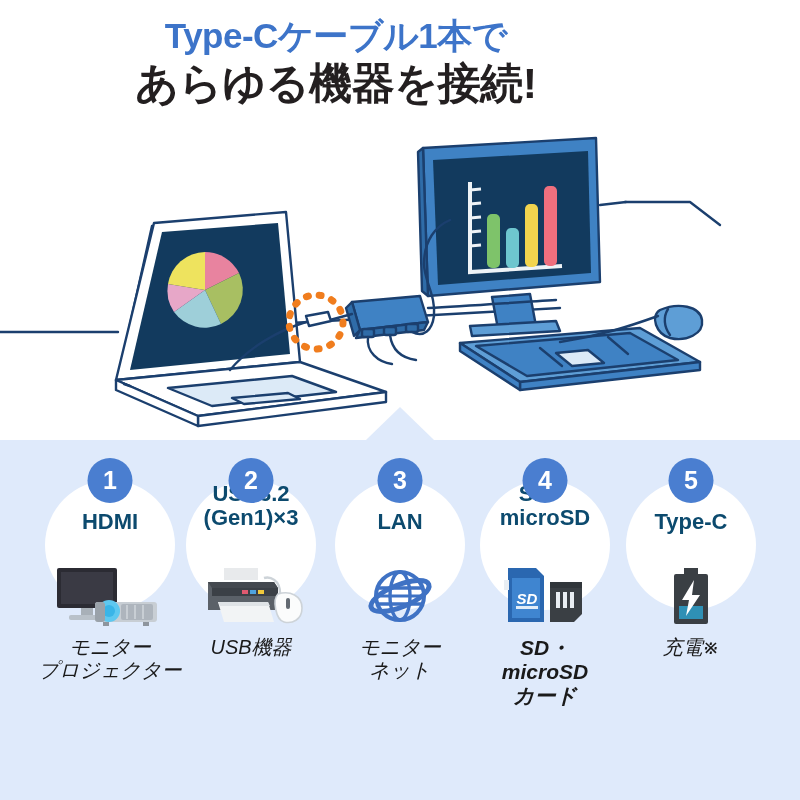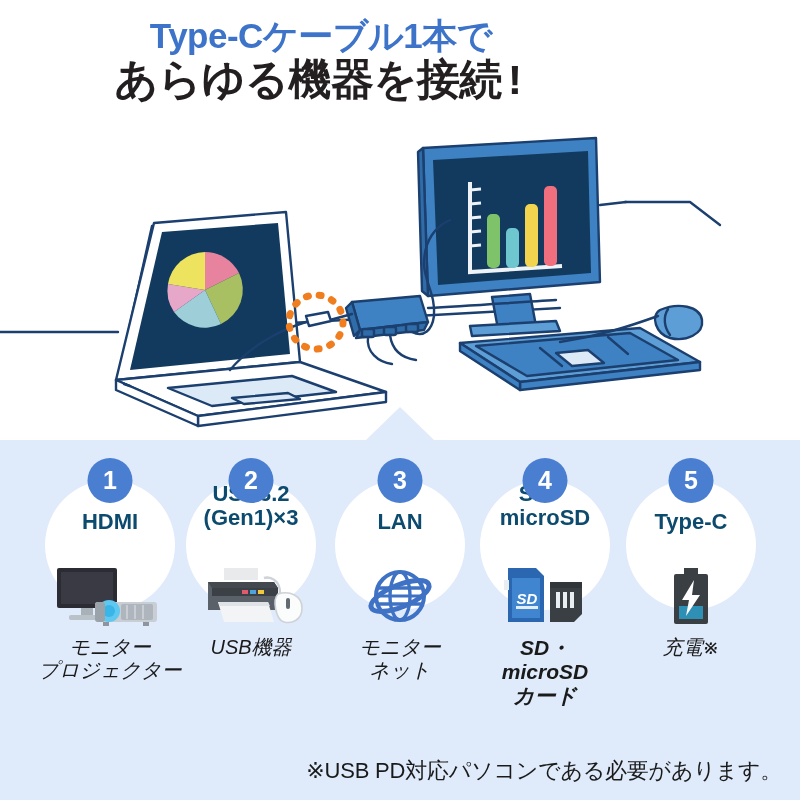--- a/index.html
+++ b/index.html
@@ -12,21 +12,21 @@
     background: #ffffff;
     font-family: "Liberation Sans", "DejaVu Sans", sans-serif;
     overflow: hidden;
     position: relative;
   }
 
   
   .headline {
     position: absolute;
     top: 0;
-    left: 1px;
+    left: 16px;
     width: 640px;
     height: 135px;
     text-align: center;
     padding-top: 16px;
     box-sizing: border-box;
   }
   .headline-line1 {
     font-size: 35px;
     font-weight: bold;
     color: #3d74c9;
@@ -35,21 +35,20 @@
     white-space: nowrap;
   }
   .headline-line2 {
     font-size: 43px;
     font-weight: bold;
     color: #231f20;
     letter-spacing: -0.5px;
     line-height: 1.18;
     white-space: nowrap;
     margin-top: 2px;
-    font-family: Liberation Mono, monospace;
   }
 
   
   .illustration {
     position: absolute;
     top: 130px;
     left: 0;
     width: 800px;
     height: 310px;
   }
@@ -410,14 +409,13 @@
           <rect x="42" y="8" width="34" height="50" rx="2" fill="#3a3f44"></rect>
           <rect x="47" y="40" width="24" height="13" fill="#2f90b5"></rect>
           <path d="M62 14 L50 34 L57 34 L54 50 L68 29 L60 29 Z" fill="#ffffff"></path>
         </svg>
       </div>
       <div class="caption">充電※</div>
     </div>
 
   </div>
 
-  <div class="footnote">※USB PD対応パソコンである必要があります。</div>
 </div>
 
 </body></html>

